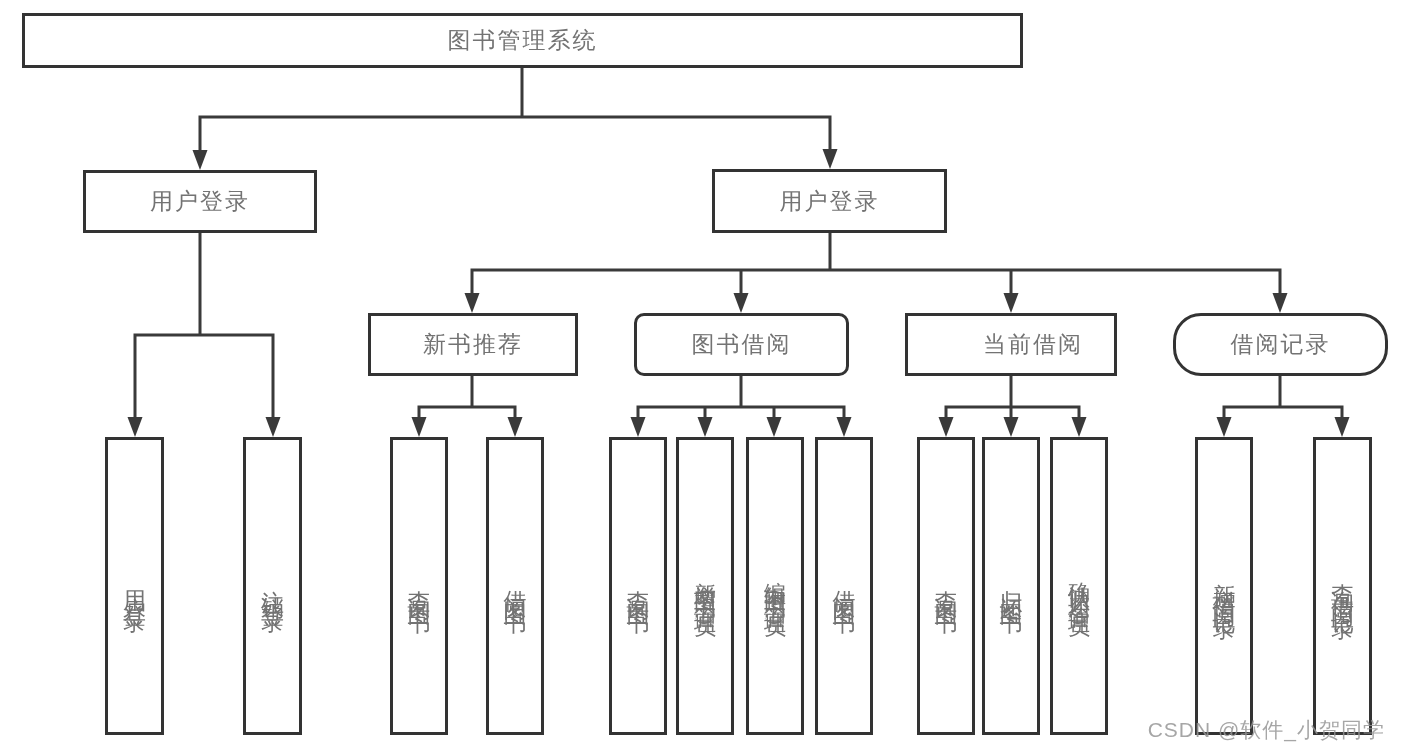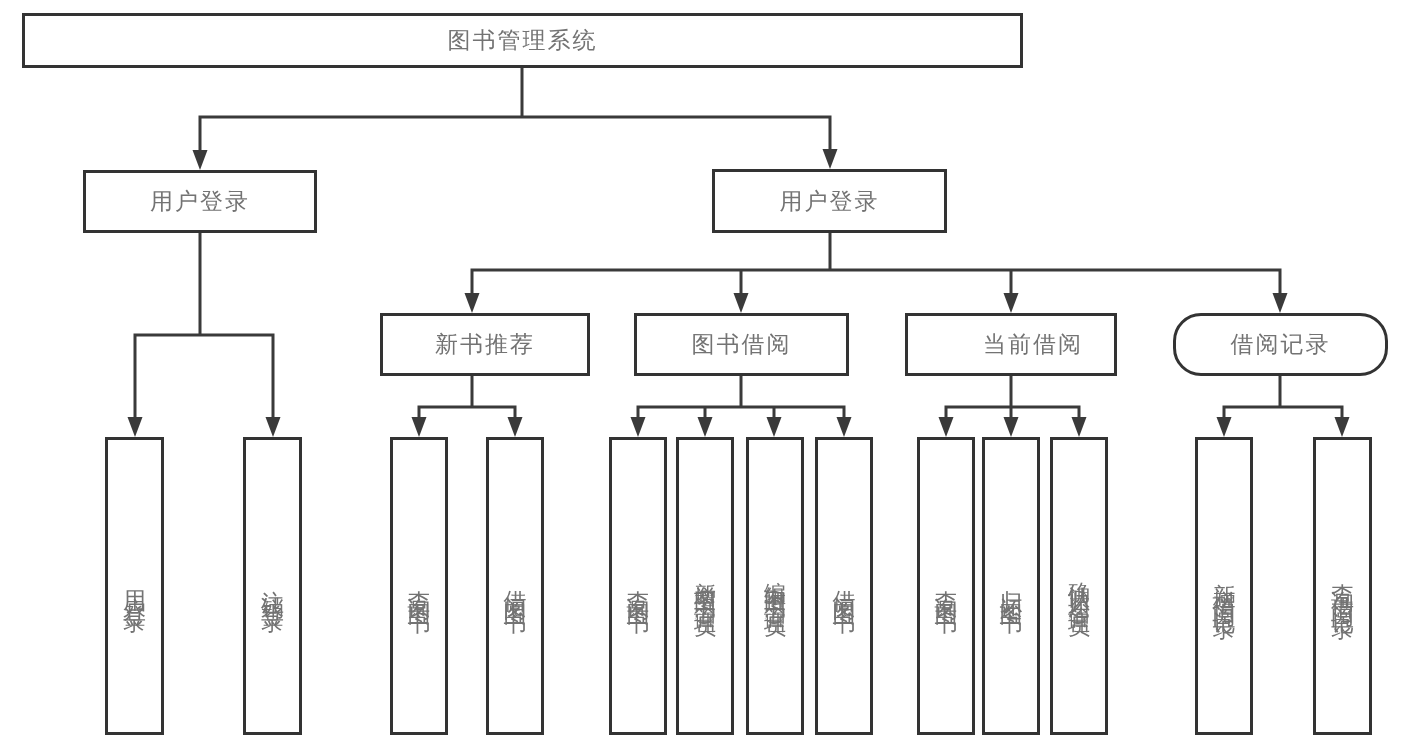--- a/index.html
+++ b/index.html
@@ -96,22 +96,22 @@
       <polygon points="1216.5,417 1231.5,417 1224,437"></polygon>
       <polygon points="1334.5,417 1349.5,417 1342,437"></polygon>
     </g>
   </svg>
 
   <div class="node" style="left:22px; top:13px; width:1001px; height:55px;">图书管理系统</div>
 
   <div class="node" style="left:83px; top:170px; width:234px; height:63px;">用户登录</div>
   <div class="node" style="left:712px; top:169px; width:235px; height:64px;">用户登录</div>
 
-  <div class="node" style="left:380px; top:313px; width:210px; height:63px;">新书推荐</div>
-  <div class="node" style="left:634px; top:313px; width:215px; height:63px;">图书借阅</div>
+  <div class="node" style="left:368px; top:313px; width:210px; height:63px;">新书推荐</div>
+  <div class="node" style="left:634px; top:313px; width:215px; height:63px;border-radius:10px;">图书借阅</div>
   <div class="node" style="left:905px; top:313px; width:212px; height:63px;padding-left:44px;">当前借阅</div>
   <div class="node" style="left:1173px; top:313px; width:215px; height:63px;border-radius:28px;">借阅记录</div>
 
   <div class="node vnode" style="left:105px; top:437px; width:59px; height:298px;">用户登录</div>
   <div class="node vnode" style="left:243px; top:437px; width:59px; height:298px;">注销登录</div>
 
   <div class="node vnode" style="left:390px; top:437px; width:58px; height:298px;">查询图书</div>
   <div class="node vnode" style="left:486px; top:437px; width:58px; height:298px;">借阅图书</div>
 
   <div class="node vnode" style="left:609px; top:437px; width:58px; height:298px;">查询图书</div>
@@ -119,14 +119,15 @@
   <div class="node vnode tight" style="left:746px; top:437px; width:58px; height:298px;">编辑图书（管理员）</div>
   <div class="node vnode" style="left:815px; top:437px; width:58px; height:298px;">借阅图书</div>
 
   <div class="node vnode" style="left:917px; top:437px; width:58px; height:298px;">查询图书</div>
   <div class="node vnode" style="left:982px; top:437px; width:58px; height:298px;">归还图书</div>
   <div class="node vnode tight" style="left:1050px; top:437px; width:58px; height:298px;">确认归还（管理员）</div>
 
   <div class="node vnode" style="left:1195px; top:437px; width:58px; height:298px;">新增借阅记录</div>
   <div class="node vnode" style="left:1313px; top:437px; width:59px; height:298px;">查询借阅记录</div>
 
+  <div class="watermark">CSDN @软件_小贺同学</div>
 
 </div>
 
 </body></html>

